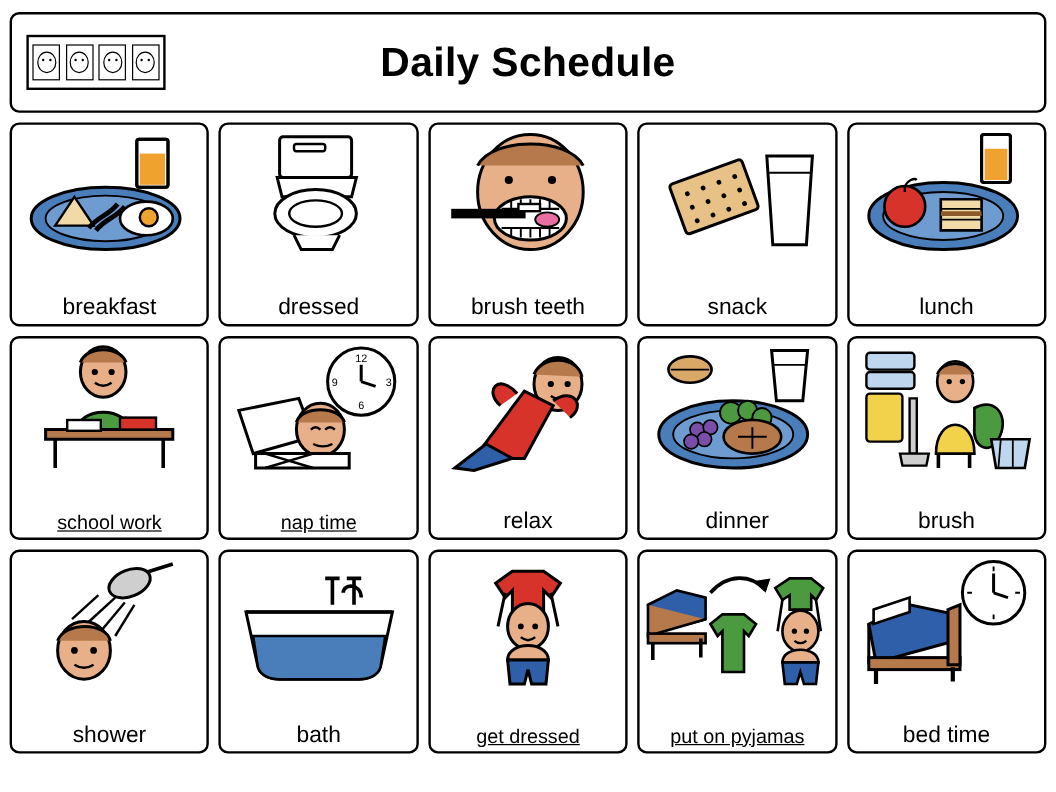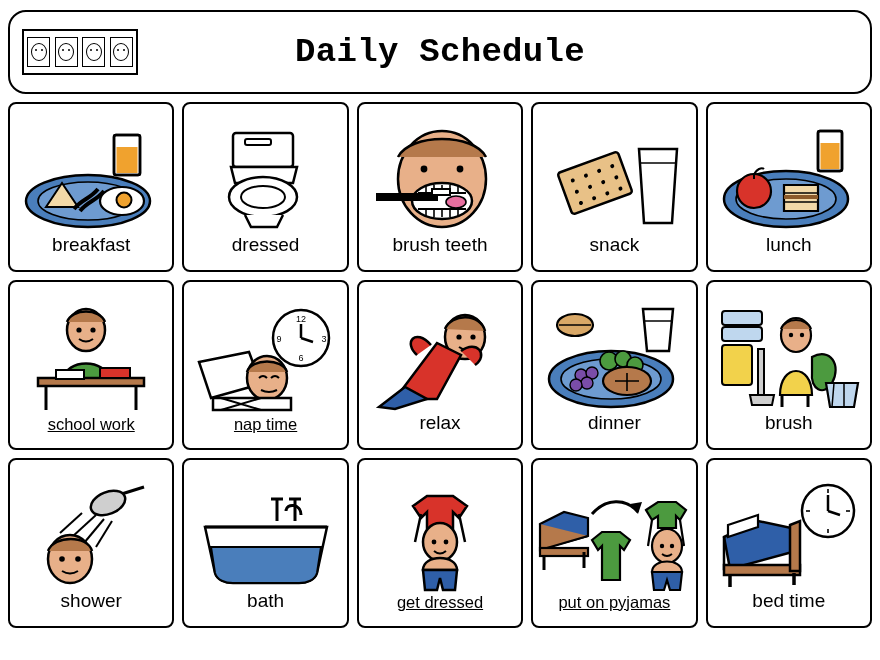--- a/index.html
+++ b/index.html
@@ -19,28 +19,27 @@
     box-sizing: border-box;
     padding: 10px 8px 6px 8px;
     display: flex;
     flex-direction: column;
   }
   
   .header {
     box-sizing: border-box;
     height: 84px;
     border: 2px solid #000;
-    border-radius: 18px;
+    border-radius: 8px;
     display: flex;
     align-items: center;
     padding: 0 12px;
     position: relative;
     background: #fff;
     flex: none;
-    font-family: Liberation Mono, monospace;
   }
   .header-icon {
     width: 116px;
     height: 46px;
     border: 2px solid #000;
     background: #fff;
     display: flex;
     align-items: center;
     justify-content: space-between;
     padding: 0 3px;
@@ -100,30 +99,30 @@
     box-sizing: border-box;
     display: flex;
     flex-direction: column;
     align-items: center;
     overflow: hidden;
   }
   .art {
     flex: 1;
     width: 100%;
     display: flex;
-    align-items: flex-end;
+    align-items: flex-start;
     justify-content: center;
     padding-top: 4px;
     box-sizing: border-box;
   }
   .art svg { display: block; }
   .caption {
     font-size: 19px;
     color: #000;
-    padding-bottom: 16px;
+    padding-bottom: 4px;
     text-align: left;
     line-height: 1;
     white-space: nowrap;
   }
   .caption.small { font-size: 16.5px; text-decoration: underline; }
 </style>
 </head>
 <body>
 
 <div class="board">

